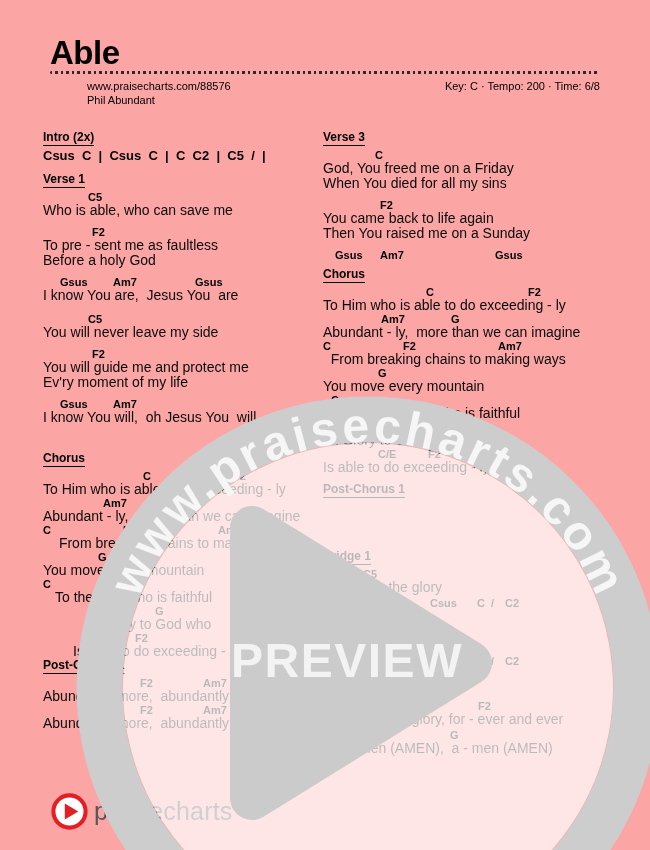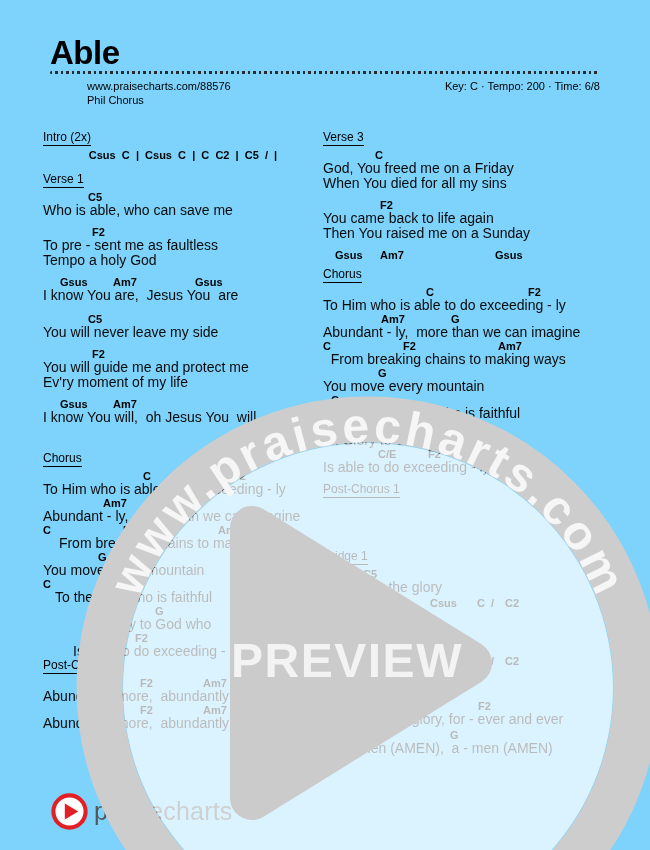--- a/index.html
+++ b/index.html
@@ -1,52 +1,52 @@
 <!DOCTYPE html>
 <html><head>
 <meta charset="utf-8">
 <style>
   html,body{margin:0;padding:0;background:#888;}
-  .page{position:relative;width:650px;height:850px;background:#7dd3fc;overflow:hidden;
+  .page{position:relative;width:650px;height:850px;background:#fca5a5;overflow:hidden;
         font-family:"Liberation Sans","DejaVu Sans",sans-serif;color:#000;}
   
   .title{position:absolute;left:50px;top:34px;font-size:33px;font-weight:bold;letter-spacing:-0.5px;}
   .dotted-rule{position:absolute;left:50px;top:71px;width:550px;height:3px;
         background:repeating-linear-gradient(to right,#2a2a2a 0 2.2px,transparent 2.2px 5.5px);
         border-radius:2px;}
   .meta-left{position:absolute;left:50px;top:79px;font-size:11px;line-height:14px;margin-left:37px;}
   .meta-right{position:absolute;left:300px;top:79px;width:300px;font-size:11px;line-height:14px;text-align:right;}
   
   .col{position:absolute;top:0;height:850px;}
   #col-left{left:43px;width:280px;}
   #col-right{left:323px;width:310px;}
   .sec{position:absolute;left:0;width:100%;}
-  .sec-heading{font-size:12px;font-weight:normal;height:19px;}
+  .sec-heading{font-size:12px;font-weight:bold;height:19px;}
   .sec-heading span{border-bottom:1.5px solid #000;padding-bottom:1px;}
   .chords{position:relative;height:12px;font-size:11px;font-weight:bold;line-height:12px;}
   .chord{position:absolute;top:0;white-space:pre;}
   .lyric{font-size:14px;line-height:15px;height:15px;white-space:pre;color:#0a0a0a;}
-  .chordline{font-size:11px;font-weight:bold;line-height:13px;white-space:pre;text-align:center;}
+  .chordline{font-size:13px;font-weight:bold;line-height:13px;white-space:pre;}
   
   .watermark{position:absolute;left:0;top:0;width:650px;height:850px;pointer-events:none;}
   
   .logo{position:absolute;left:50px;top:792px;display:flex;align-items:center;gap:5px;}
   .logo-text{font-size:25px;color:#55565a;letter-spacing:0.2px;}
 </style>
 </head>
 <body>
 
 <div class="page">
 
   <div class="title">Able</div>
   <div class="dotted-rule"></div>
 
   <div class="meta-left">
     <div>www.praisecharts.com/88576</div>
-    <div>Phil Chorus</div>
+    <div>Phil Abundant</div>
   </div>
   <div class="meta-right">
     <div>Key: C · Tempo: 200 · Time: 6/8</div>
   </div>
 
   <div class="col" id="col-left">
       <div class="sec" style="top: 130px;">
         <div class="sec-heading"><span>Intro (2x)</span></div>
         <div class="group" style="margin-bottom: 8px;">
           <div class="chordline">Csus  C  |  Csus  C  |  C  C2  |  C5  /  |</div>
@@ -58,21 +58,21 @@
           <div class="chords">
             <span class="chord" style="left: 45px;">C5</span>
           </div>
           <div class="lyric">Who is able, who can save me</div>
         </div>
         <div class="group" style="margin-bottom: 8px;">
           <div class="chords">
             <span class="chord" style="left: 49px;">F2</span>
           </div>
           <div class="lyric">To pre - sent me as faultless</div>
-          <div class="lyric">Tempo a holy God</div>
+          <div class="lyric">Before a holy God</div>
         </div>
         <div class="group" style="margin-bottom: 8px;">
           <div class="chords">
             <span class="chord" style="left: 17px;">Gsus</span>
             <span class="chord" style="left: 70px;">Am7</span>
             <span class="chord" style="left: 152px;">Gsus</span>
           </div>
           <div class="lyric">I know You are,  Jesus You  are</div>
         </div>
       </div>

